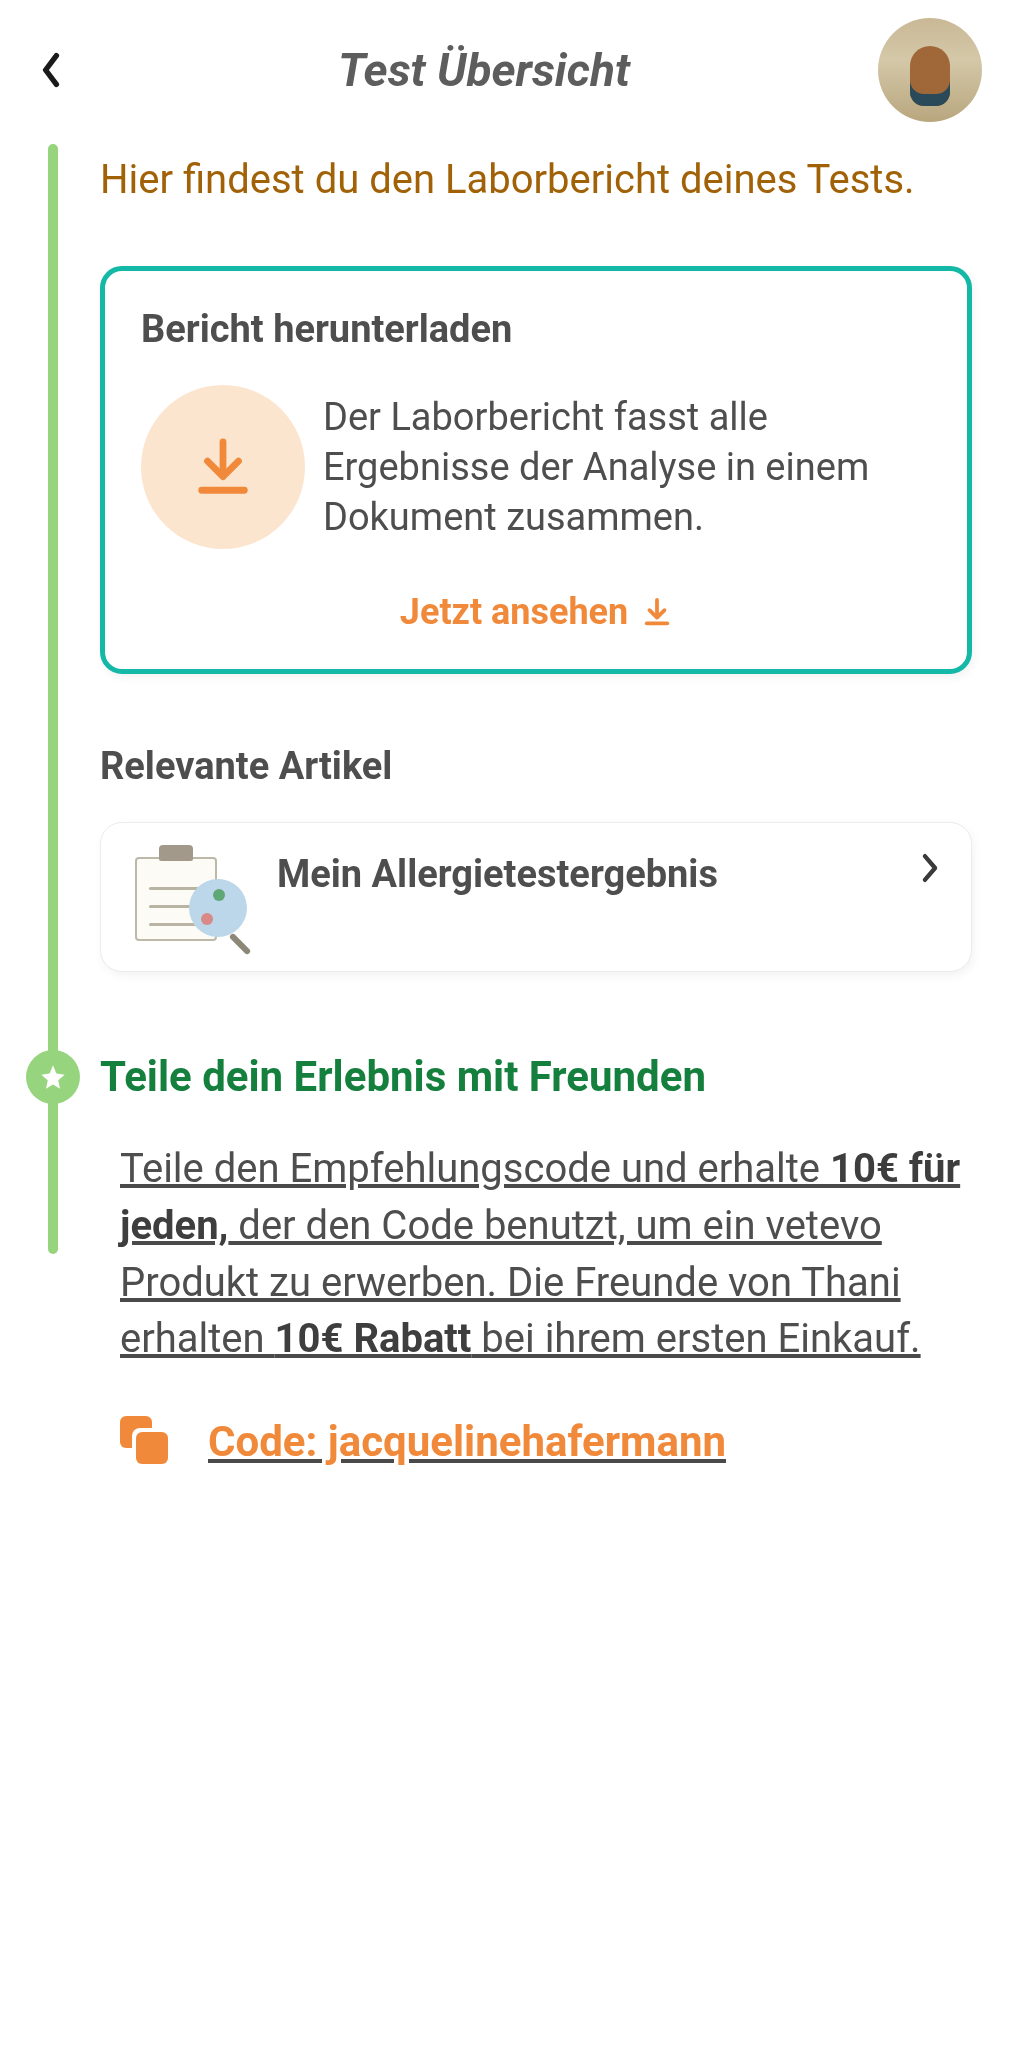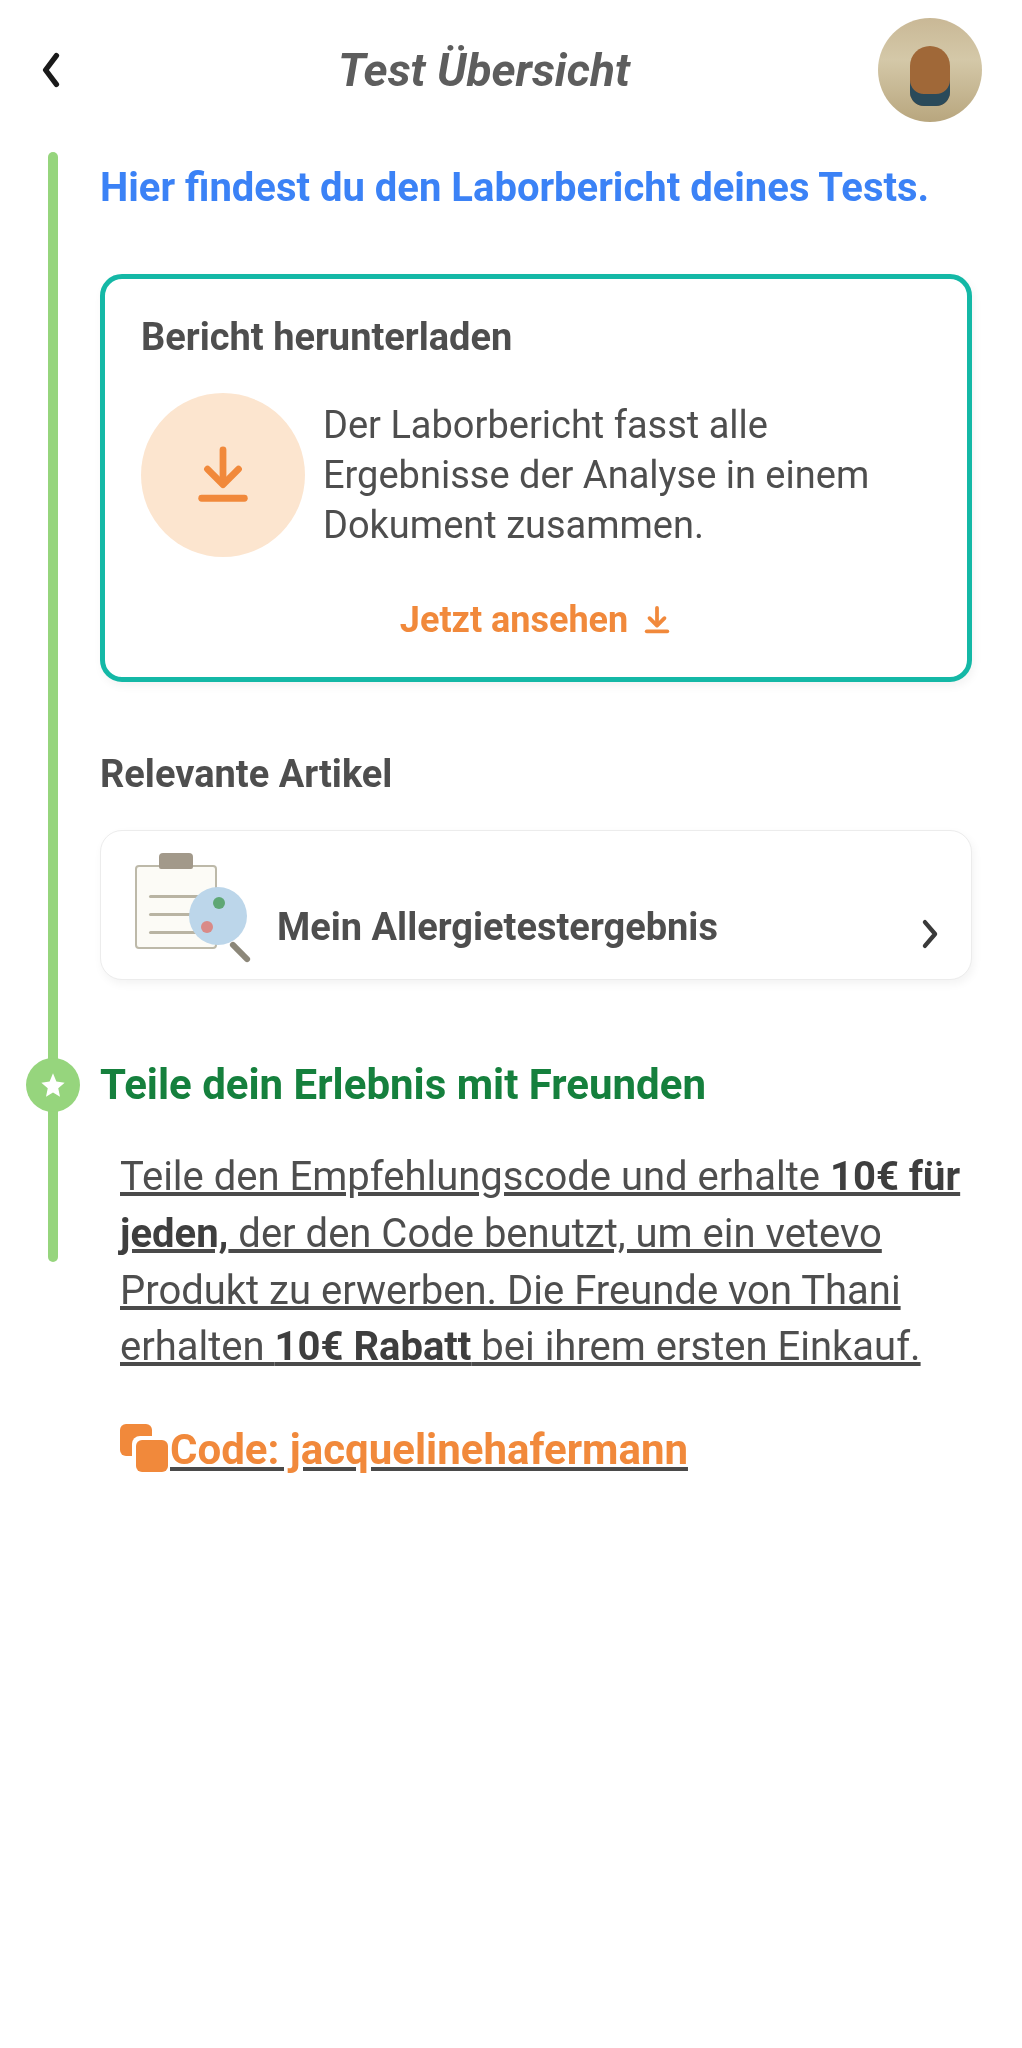--- a/index.html
+++ b/index.html
@@ -67,24 +67,23 @@
     top: -10px;
     width: 10px;
     background: #96d57d;
     border-radius: 5px;
     height: 1110px;
   }
 
   .intro-text {
     font-size: 40px;
     line-height: 1.3;
-    color: #3b82f6;
-    margin-top: 30px;
+    color: #a16207;
+    margin-top: 22px;
     margin-bottom: 60px;
-    font-weight: bold;
   }
 
   .card {
     background: #ffffff;
     border: 5px solid #14b8a6;
     border-radius: 22px;
     box-shadow: 2px 4px 10px rgba(0,0,0,0.05);
     padding: 36px;
   }
   .card-title {
@@ -136,21 +135,21 @@
     margin-bottom: 34px;
   }
 
   .article-card {
     background: #ffffff;
     border: 1px solid #ececec;
     border-radius: 22px;
     box-shadow: 2px 4px 10px rgba(0,0,0,0.05);
     padding: 28px 30px;
     display: flex;
-    align-items: flex-end;
+    align-items: flex-start;
     gap: 28px;
     cursor: pointer;
   }
   .article-thumb {
     width: 118px;
     height: 92px;
     position: relative;
     flex-shrink: 0;
   }
   
@@ -229,20 +228,21 @@
     font-size: 40px;
     line-height: 1.42;
     color: #4e4e4e;
   }
   .ref-text b { font-weight: 700; color: #3e3e3e; }
 
   .code-row {
     margin-top: 48px;
     display: flex;
     align-items: center;
+    gap: 38px;
   }
   .copy-icon { width: 50px; height: 50px; position: relative; flex-shrink: 0; }
   .copy-icon .sq1 {
     position:absolute; left:0; top:0; width:32px; height:32px; background:#f1893b; border-radius:6px;
   }
   .copy-icon .sq2 {
     position:absolute; left:16px; top:16px; width:32px; height:32px; background:#f1893b; border-radius:6px;
     box-shadow: -2px -2px 0 2px #ffffff;
   }
   .code-text {

